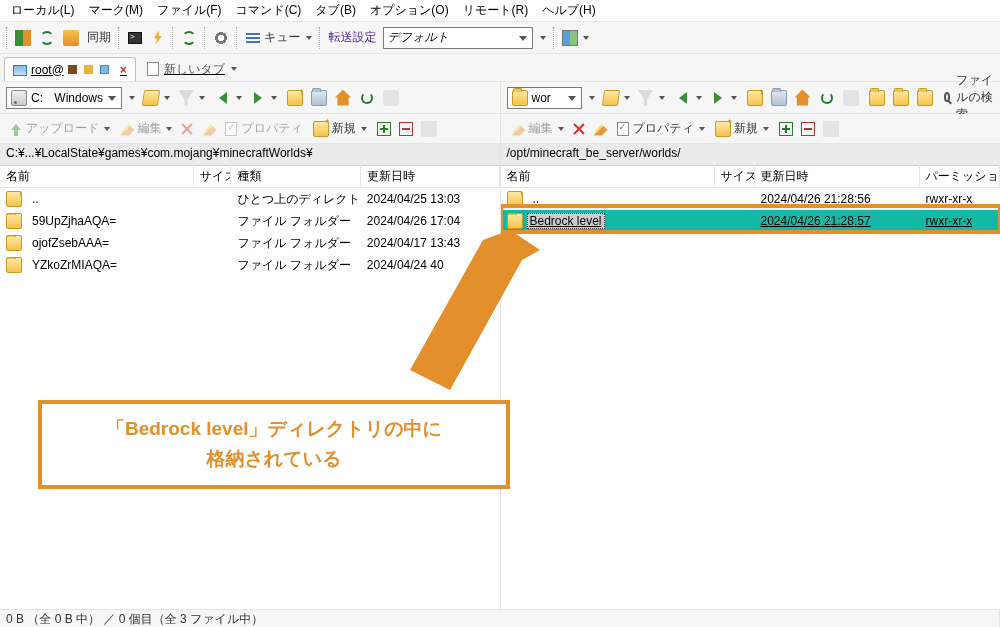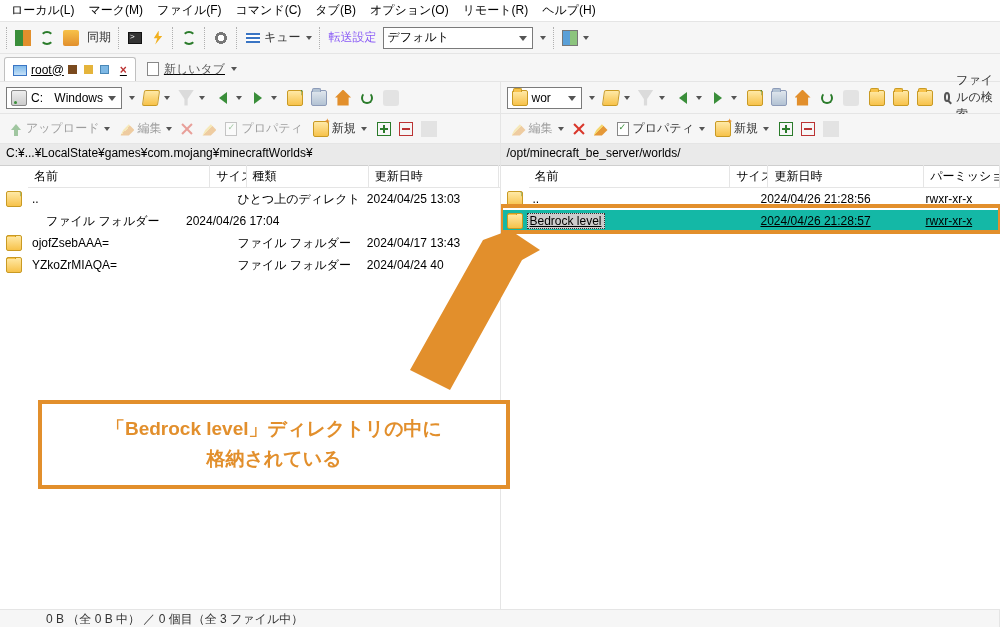--- a/index.html
+++ b/index.html
@@ -9,21 +9,21 @@
 .menubar { height: 22px; display: flex; align-items: center; padding: 0 4px; background: #fff; border-bottom: 1px solid #e5e5e5; }
 .menubar span { padding: 2px 7px; color: #000; cursor: default; }
 
 
 .toolbar { height: 32px; display: flex; align-items: center; background: #f6f6f6; border-bottom: 1px solid #e5e5e5; padding: 0 4px; gap: 2px; }
 .toolbar .sep { width: 2px; height: 22px; border-left: 1px dotted #b0b0b0; margin: 0 2px; }
 .tbtn { display: inline-flex; align-items: center; height: 26px; padding: 0 3px; gap: 3px; cursor: default; }
 .tbtn .lbl { color: #333; }
 .tbtn.dis .lbl, .tbtn.dis .ico { opacity: .45; }
 .ddarr { width: 0; height: 0; border-left: 3px solid transparent; border-right: 3px solid transparent; border-top: 4px solid #555; margin-left: 2px; }
-.combo { height: 22px; border: 1px solid #7a7a7a; background: #fff; display: inline-flex; align-items: center; padding: 0 18px 0 4px; position: relative; min-width: 100px; }
+.combo { height: 22px; border: 1px solid #7a7a7a; background: #fff; display: inline-flex; align-items: center; padding: 0 18px 0 4px; position: relative; min-width: 100px; font-style: italic; }
 .combo::after { content: ""; position: absolute; right: 5px; top: 8px; width: 0; height: 0; border-left: 4px solid transparent; border-right: 4px solid transparent; border-top: 5px solid #555; }
 
 
 .ico { width: 16px; height: 16px; display: inline-block; position: relative; }
 .ico-folder { background: linear-gradient(#ffe9a6,#f7c24a); border: 1px solid #c99a23; border-radius: 2px; }
 .ico-folder::before { content: ""; position: absolute; top: -3px; left: 0; width: 7px; height: 3px; background: #f7c24a; border: 1px solid #c99a23; border-bottom: none; border-radius: 2px 2px 0 0; }
 .ico-folder-up { background: linear-gradient(#ffe9a6,#f7c24a); border: 1px solid #c99a23; border-radius: 2px; }
 .ico-folder-up::after { content: "↑"; position: absolute; right: -2px; top: -4px; font-size: 9px; color: #2a7b2a; font-weight: bold; }
 .ico-folder-open { background: linear-gradient(#ffe9a6,#f7c24a); border: 1px solid #c99a23; border-radius: 2px; transform: skewX(-8deg); }
 .ico-drive { background: linear-gradient(#eee,#ccc); border: 1px solid #888; border-radius: 2px; }
@@ -75,21 +75,21 @@
 .panes { display: flex; height: calc(100% - 22px - 32px - 28px - 18px); }
 .pane { flex: 1; display: flex; flex-direction: column; border-right: 1px solid #e5e5e5; min-width: 0; }
 .pane:last-child { border-right: none; }
 .pane-tb { height: 32px; display: flex; align-items: center; background: #f6f6f6; border-bottom: 1px solid #e5e5e5; padding: 0 4px; gap: 2px; }
 .drivecombo { height: 22px; border: 1px solid #7a7a7a; background: #fff; display: inline-flex; align-items: center; padding: 0 18px 0 4px; position: relative; min-width: 110px; gap: 4px; }
 .drivecombo::after { content: ""; position: absolute; right: 5px; top: 8px; border-left: 4px solid transparent; border-right: 4px solid transparent; border-top: 5px solid #555; }
 .pane-actions { height: 30px; display: flex; align-items: center; background: #f6f6f6; border-bottom: 1px solid #e5e5e5; padding: 0 4px; gap: 2px; }
 .addr { height: 22px; background: #eaeaea; border-bottom: 1px solid #cfcfcf; padding: 2px 6px; color: #000; white-space: nowrap; overflow: hidden; text-overflow: ellipsis; }
 
 
-.filehdr { height: 22px; display: flex; align-items: center; background: #fff; border-bottom: 1px solid #e5e5e5; margin-left: 28px; }
+.filehdr { height: 22px; display: flex; align-items: center; background: #fff; border-bottom: 1px solid #e5e5e5; }
 .filehdr span { padding: 3px 6px; border-right: 1px solid #e5e5e5; color: #000; white-space: nowrap; overflow: hidden; }
 .filelist { flex: 1; background: #fff; overflow: hidden; position: relative; }
 .row { height: 22px; display: flex; align-items: center; padding: 0; }
 .row span { padding: 2px 6px; white-space: nowrap; overflow: hidden; }
 .row .nm { display: inline-flex; align-items: center; gap: 4px; }
 .row.sel { background: #14b8a6; text-decoration: underline; }
 .row.sel .nm .seltext { border: 1px dotted #333; background: #ccc; padding: 0 2px; }
 
 
 .pane.local .c-name  { width: 210px; }
@@ -100,21 +100,21 @@
 .pane.remote .c-name  { width: 214px; }
 .pane.remote .c-size  { width: 40px;  text-align: right; }
 .pane.remote .c-date  { width: 165px; }
 .pane.remote .c-perm  { width: 80px; }
 
 
 .hlbox { position: absolute; border: 4px solid #e28f2c; pointer-events: none; }
 
 
 .statusbar { height: 18px; display: flex; background: #f6f6f6; border-top: 1px solid #e5e5e5; }
-.statusbar > div { flex: 1; padding: 1px 6px; border-right: 1px solid #e5e5e5; color: #333; margin-left: 40px; }
+.statusbar > div { flex: 1; padding: 1px 6px; border-right: 1px solid #e5e5e5; color: #333; }
 
 
 .arrow-svg { position: absolute; left: 350px; top: 230px; width: 190px; height: 180px; pointer-events: none; }
 .callout { position: absolute; left: 38px; top: 400px; width: 472px; border: 4px solid #e28f2c; background: #fff; padding: 10px 12px; text-align: center; }
 .callout p { font-size: 19px; color: #e28f2c; font-weight: bold; line-height: 1.6; }
 </style>
 </head>
 <body>
 
 <div class="menubar">
@@ -157,21 +157,21 @@
   <div class="tbtn">
       <span class="ico ico-gear"></span>
     </div>
   <span class="sep"></span>
   <div class="tbtn">
       <span class="ico ico-queue"></span>
       <span class="lbl">キュー</span>
       <span class="ddarr"></span>
     </div>
   <span class="sep"></span>
-  <span class="lbl" style="margin:16px 4px;color:#8b5cf6;">転送設定</span>
+  <span class="lbl" style="margin:16px 4px;color:#4c1d95;">転送設定</span>
   <div class="combo" style="min-width:150px;">
       <span>デフォルト</span>
     </div>
   <div class="tbtn">
       <span class="ddarr"></span>
     </div>
   <span class="sep"></span>
   <div class="tbtn">
       <span class="ico" style="background:linear-gradient(90deg,#5aa0d8 50%,#8cc47d 50%);border:1px solid #777;"></span>
       <span class="ddarr"></span>
@@ -296,20 +296,24 @@
       <div class="row">
         <span class="c-name nm">
             <span class="ico ico-folder-up"></span>
             <span>..</span>
           </span>
         <span class="c-size"></span>
         <span class="c-type">ひとつ上のディレクトリ</span>
         <span class="c-date">2024/04/25 13:03</span>
       </div>
       <div class="row">
+        <span class="c-name nm">
+            <span class="ico ico-folder"></span>
+            <span>59UpZjhaAQA=</span>
+          </span>
         <span class="c-size"></span>
         <span class="c-type">ファイル フォルダー</span>
         <span class="c-date">2024/04/26 17:04</span>
       </div>
       <div class="row">
         <span class="c-name nm">
             <span class="ico ico-folder"></span>
             <span>ojofZsebAAA=</span>
           </span>
         <span class="c-size"></span>

